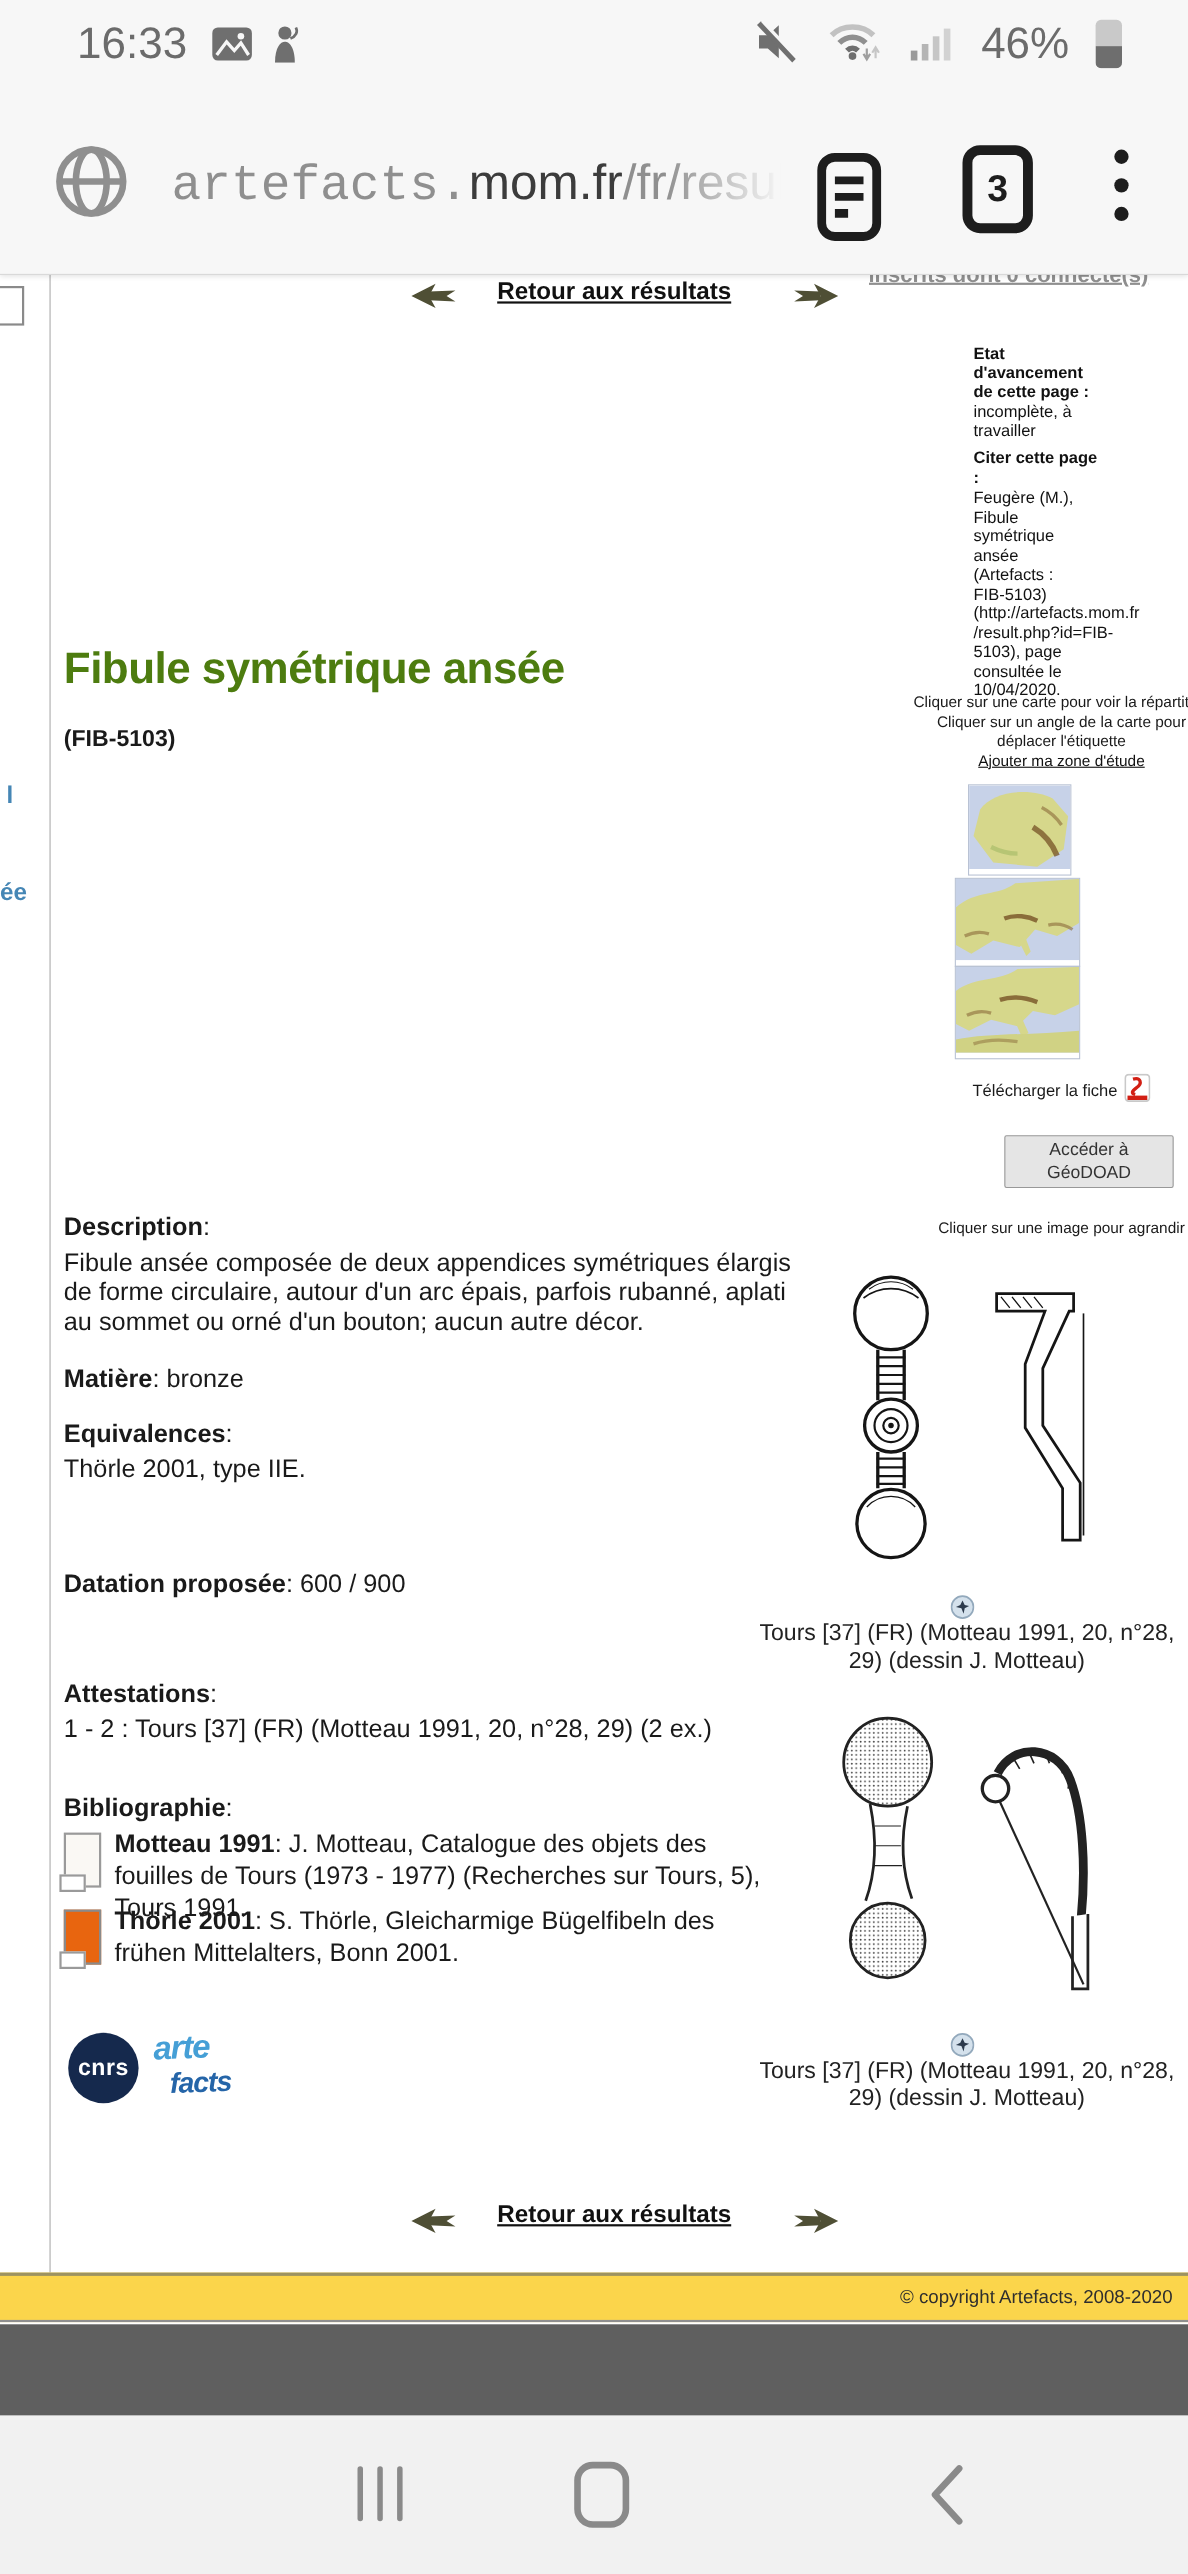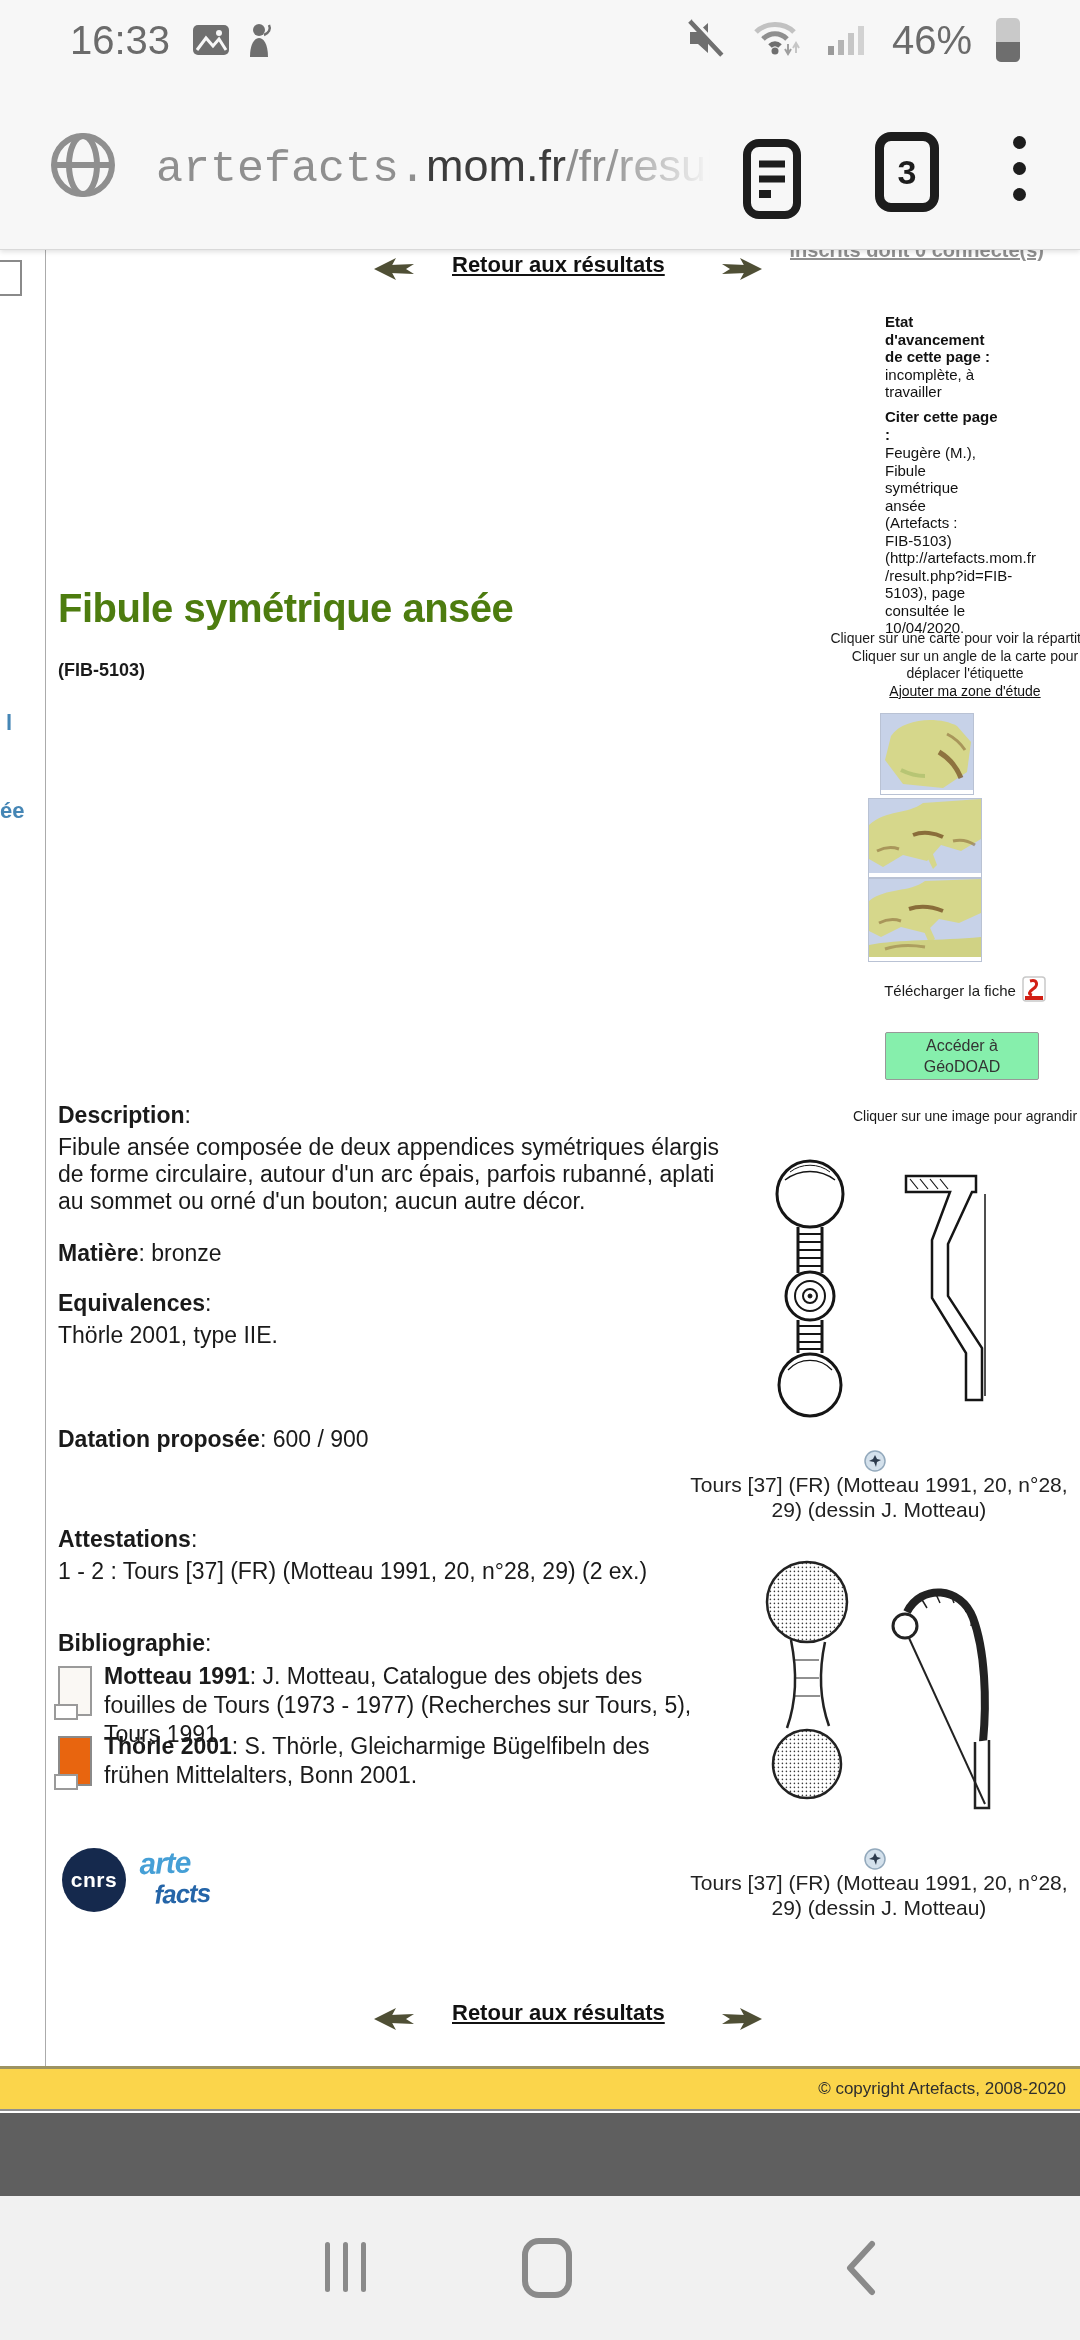--- a/index.html
+++ b/index.html
@@ -54,21 +54,21 @@
   .users-clipped span { display:block; margin-top:-11px; font-size:20px;
                         font-weight:bold; color:#8f8f8f; text-decoration:underline; }
 
   .backnav-link { position:absolute; font-size:22px; font-weight:bold; color:#111;
                   text-decoration:underline; }
   .arrow { position:absolute; }
 
   
   .title { position:absolute; left:58px; top:336px; font-size:40px; font-weight:bold;
            letter-spacing:-.5px; color:#4d7c0f; }
-  .code { position:absolute; left:58px; top:410px; font-size:18px; font-weight:bold; }
+  .code { position:absolute; left:58px; top:410px; font-size:21px; font-weight:bold; }
   .sec { position:absolute; left:58px; width:665px; font-size:23px; line-height:27px; }
   .sec b { font-weight:bold; }
   .bib-item { position:absolute; left:58px; width:660px; display:flex; gap:12px; }
   .bib-thumb { width:34px; height:50px; flex:0 0 34px; border:2px solid #9a9a9a;
                position:relative; margin-top:4px; }
   .bib-thumb.light { background:#faf8f4; }
   .bib-thumb.orange { background:#e8650f; border-color:#8a8a8a; }
   .bib-thumb::after { content:""; position:absolute; left:-6px; bottom:-6px;
                       width:20px; height:12px; background:#fff;
                       border:2px solid #9a9a9a; }
@@ -90,22 +90,22 @@
               line-height:17.5px; color:#111; }
   .rc-small b { font-weight:bold; }
   .rc-line { white-space:nowrap; }
   .hints { position:absolute; left:830px; top:380px; width:270px; text-align:center;
            font-size:14px; line-height:17.5px; }
   .add-zone { text-decoration:underline; color:#111; }
   .map { position:absolute; border:1px solid #b9c2d4; }
   .download { position:absolute; left:830px; top:726px; width:270px; text-align:center;
               font-size:15px; display:flex; align-items:center; justify-content:center;
               gap:6px; }
-  .geo-btn { position:absolute; left:885px; top:782px; width:154px; height:48px;
-             background:#86efac; border:1px solid #989898; border-radius:2px;
+  .geo-btn { position:absolute; left:913px; top:782px; width:154px; height:48px;
+             background:#e5e5e5; border:1px solid #989898; border-radius:2px;
              font-size:16px; line-height:21px; text-align:center; color:#333;
              display:flex; align-items:center; justify-content:center; }
   .enlarge { position:absolute; left:830px; top:858px; width:270px; text-align:center;
              font-size:14px; }
   .caption { position:absolute; left:680px; width:398px; text-align:center;
              font-size:21px; line-height:25px; color:#222; }
   .mini-globe { position:absolute; }
 
   
   .footer-yellow { position:absolute; left:0; top:2066px; width:1080px; height:45px;

